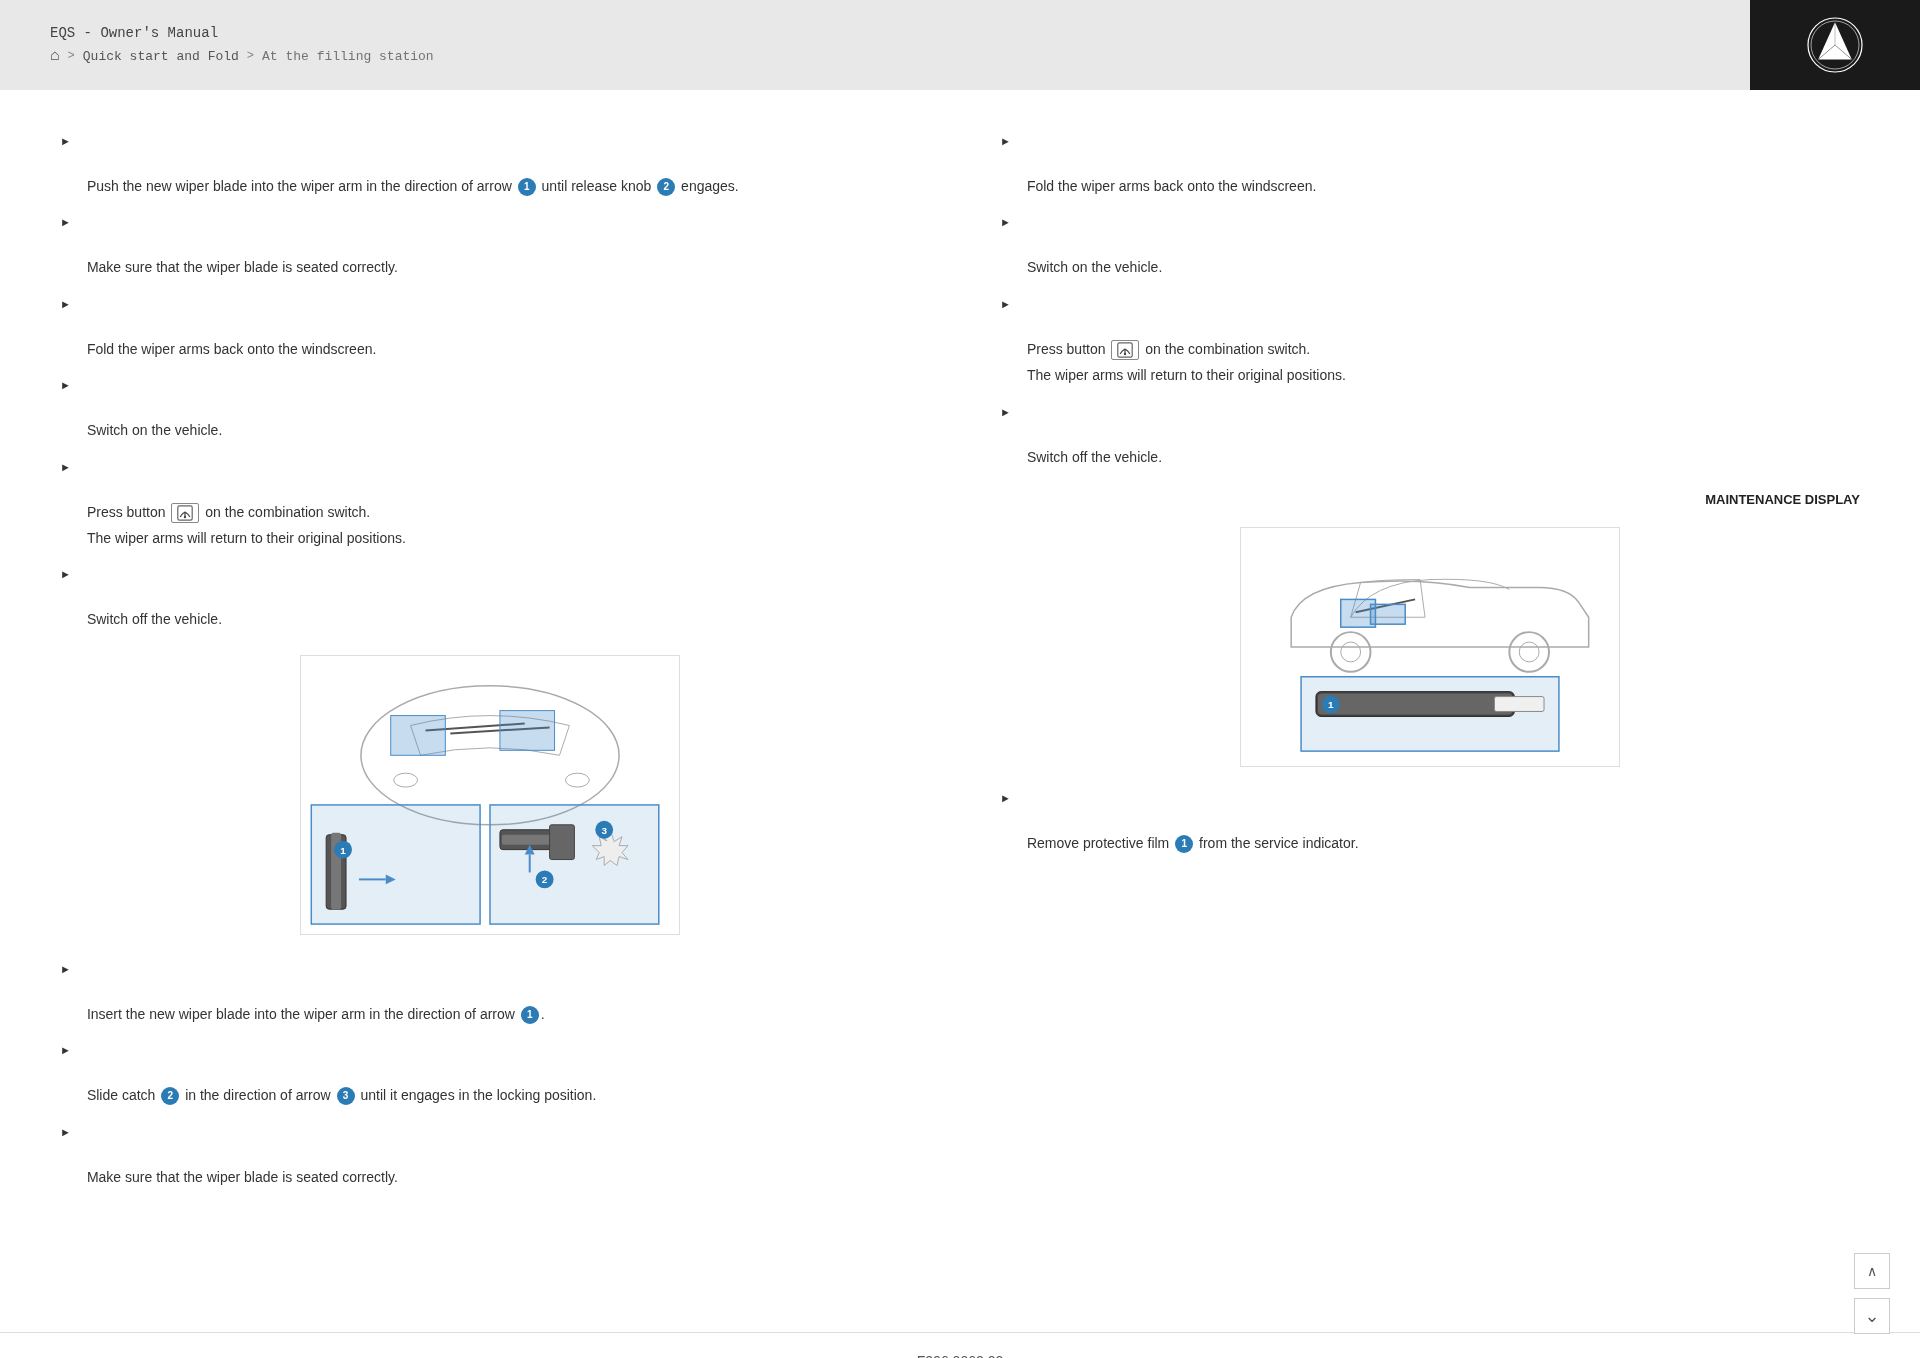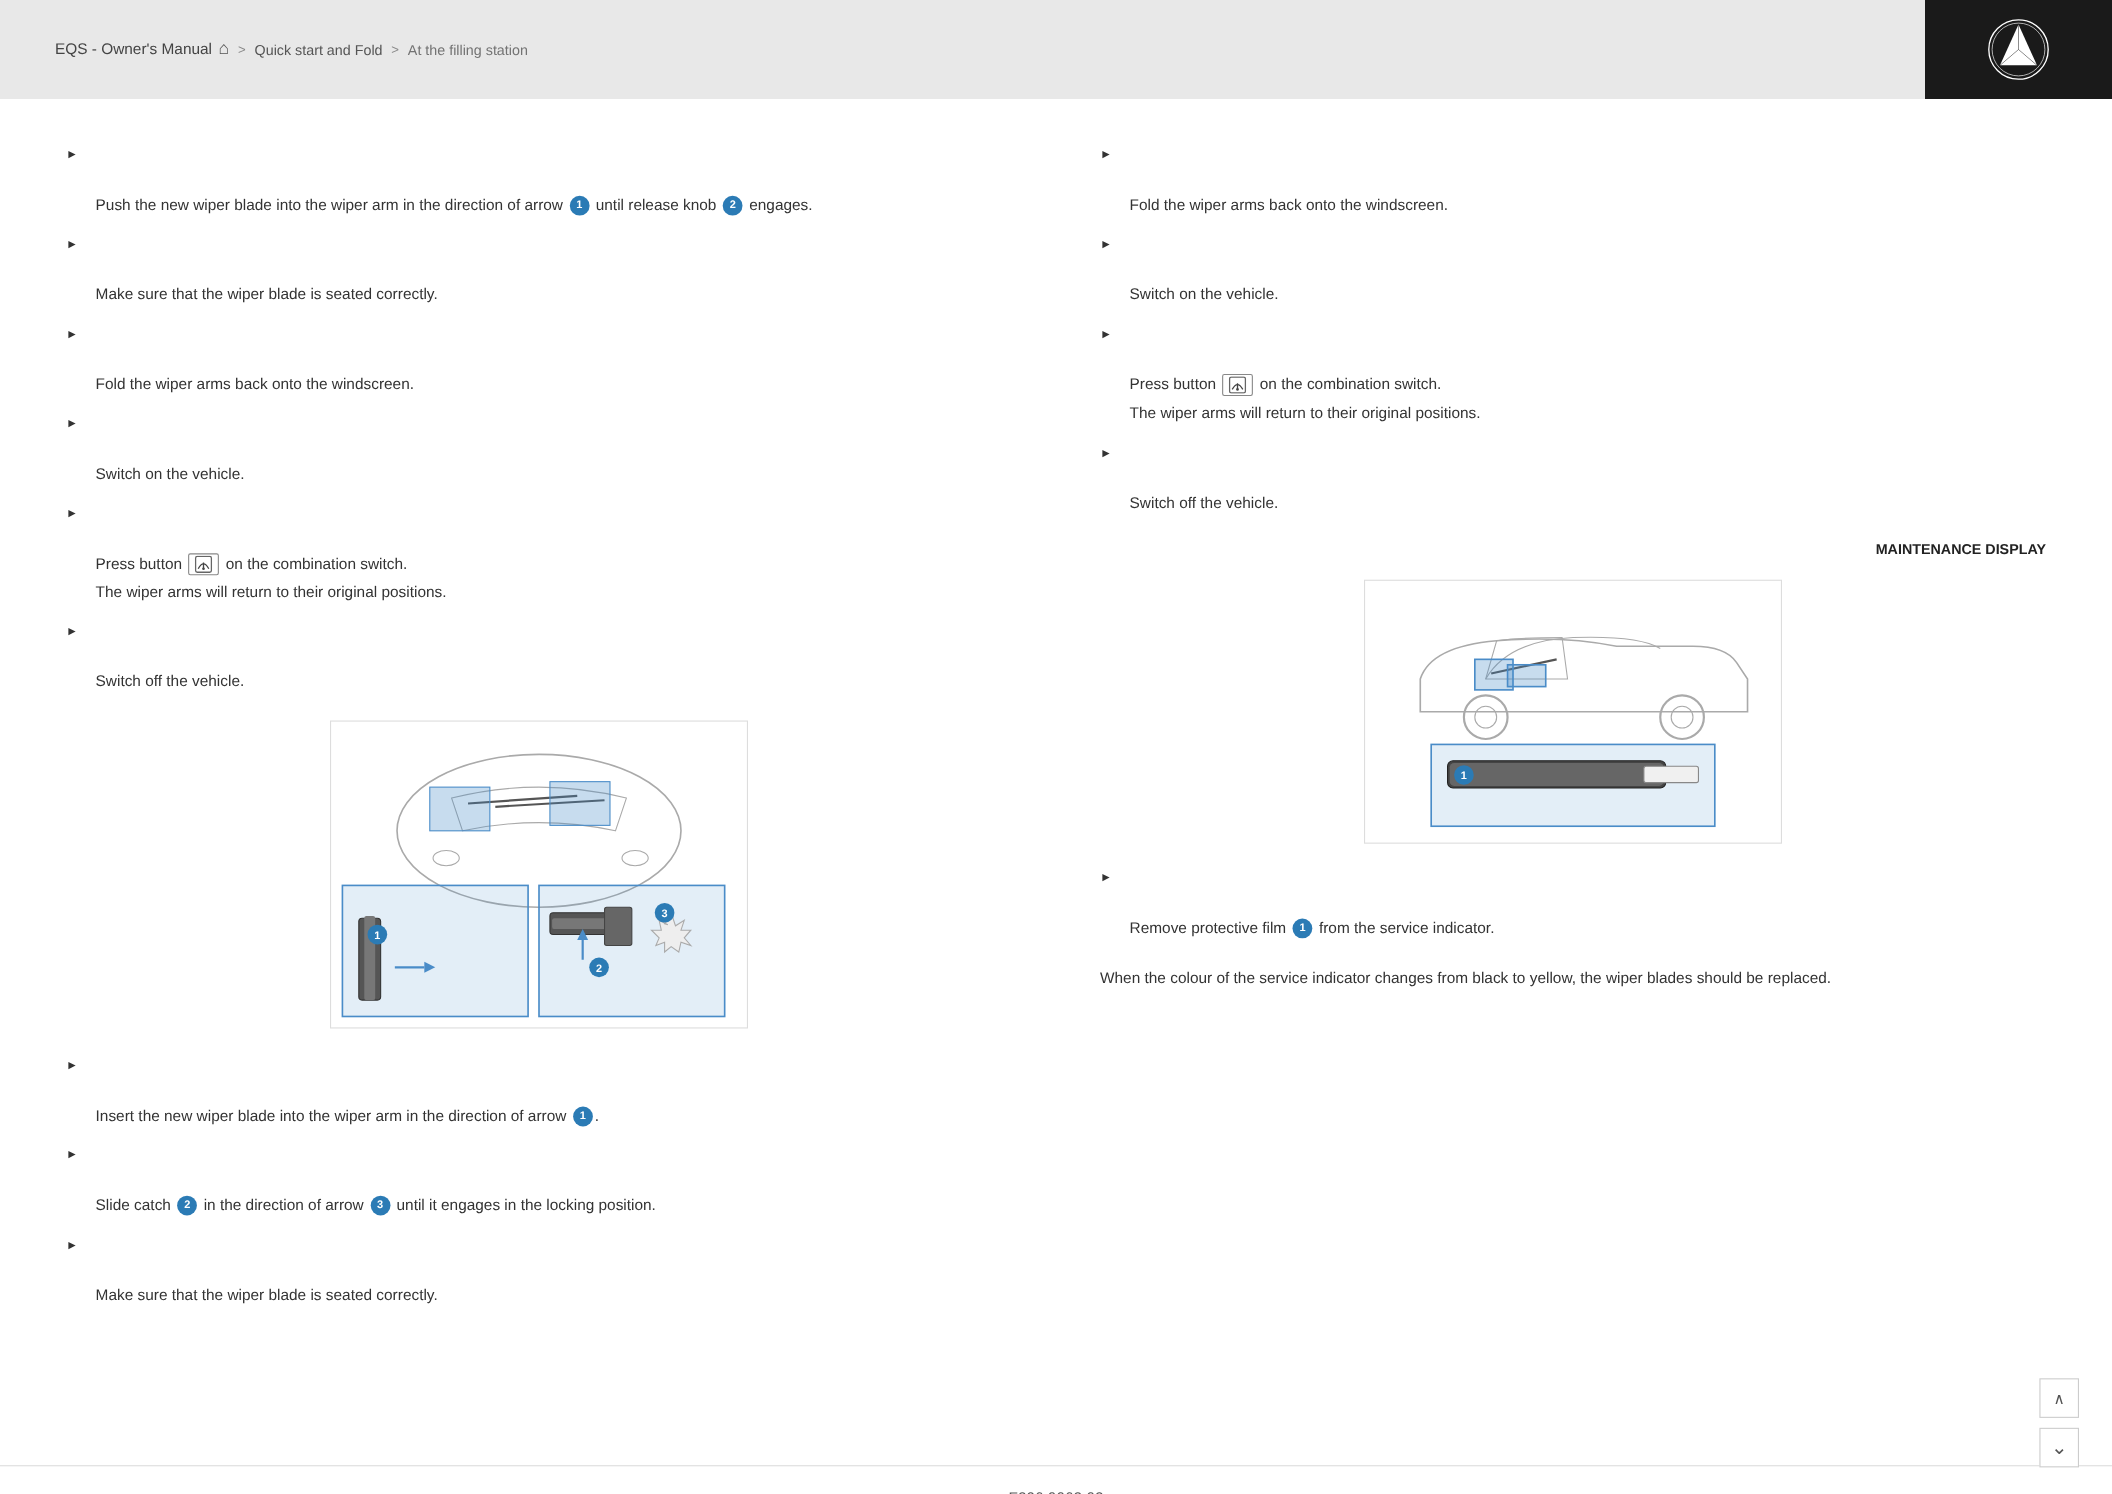--- a/index.html
+++ b/index.html
@@ -36,22 +36,23 @@
       display: flex;
       align-items: center;
       justify-content: center;
     }
     .mercedes-star {
       width: 60px;
       height: 60px;
     }
     .header-left {
       display: flex;
-      flex-direction: row;
+      flex-direction: column;
       gap: 6px;
+      font-family: Liberation Mono, monospace;
     }
     .manual-title {
       font-size: 14px;
       color: #444;
       font-weight: normal;
     }
     .breadcrumb {
       display: flex;
       align-items: center;
       gap: 8px;
@@ -437,21 +438,20 @@
 
       <ul class="bullet-list" style="margin-top:20px;">
         <li>
           <span class="bullet-arrow">►</span>
           <span class="bullet-text">
             Remove protective film <span class="num-badge">1</span> from the service indicator.
           </span>
         </li>
       </ul>
 
-      <p style="margin-top:16px; line-height:1.6;">When the colour of the service indicator changes from black to yellow, the wiper blades should be replaced.</p>
 
     </div>
 
   </div>
 
   <div class="scroll-btn-up">
     <span>∧</span>
   </div>
   <div class="scroll-btn-down">
     <span style="font-size:18px;">⌄</span>

